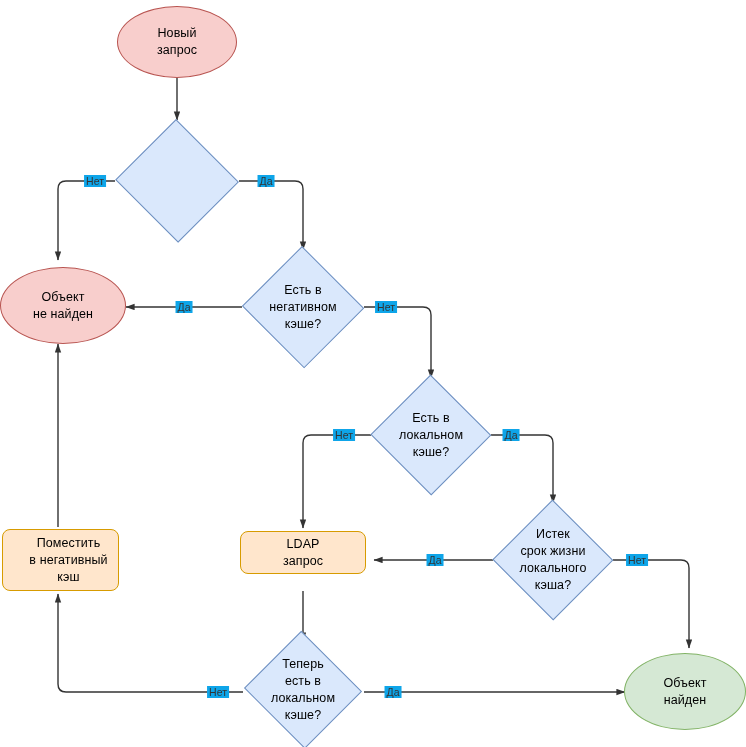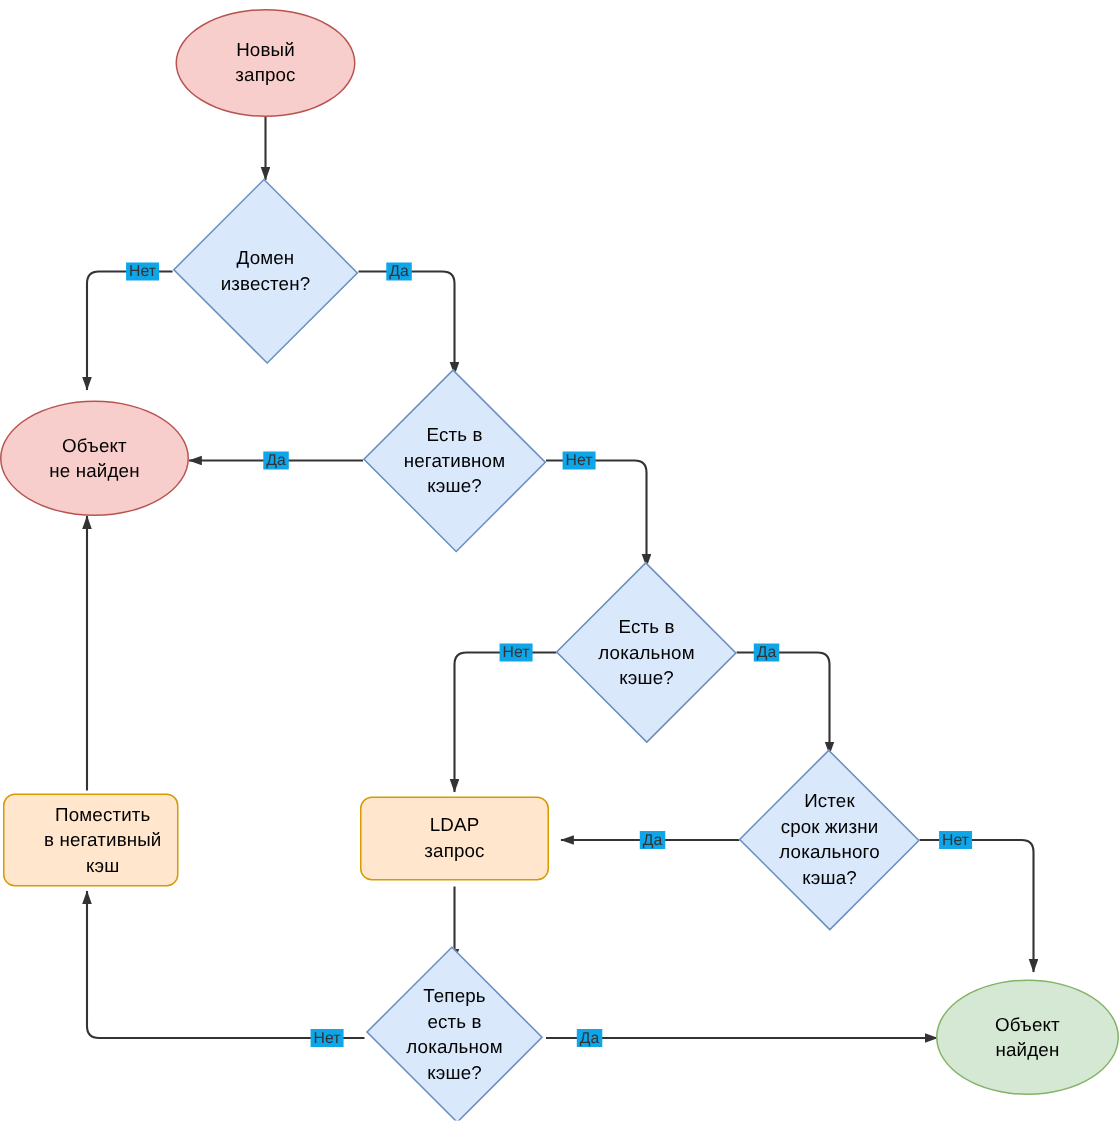--- a/index.html
+++ b/index.html
@@ -143,22 +143,20 @@
   <span class="edge-label" style="left:218px; top:692px;">Нет</span>
   <span class="edge-label" style="left:393px; top:692px;">Да</span>
 
   <div class="node ellipse start" style="left:117px; top:6px; width:120px; height:72px;">
     <span class="lbl">Новый
 запрос</span>
   </div>
 
   <div class="node diamond" style="left:114px; top:120px; width:126px; height:122px;">
     <span class="shape"></span>
-    <span class="lbl">Домен
-известен?</span>
   </div>
 
   <div class="node ellipse fail" style="left:0px; top:267px; width:126px; height:77px;">
     <span class="lbl">Объект
 не найден</span>
   </div>
 
   <div class="node diamond" style="left:241px; top:247px; width:124px; height:120px;">
     <span class="shape"></span>
     <span class="lbl">Есть в
@@ -174,21 +172,21 @@
   </div>
 
   <div class="node diamond" style="left:492px; top:500px; width:122px; height:120px;">
     <span class="shape"></span>
     <span class="lbl">Истек
 срок жизни
 локального
 кэша?</span>
   </div>
 
-  <div class="node process" style="left:240px; top:531px; width:126px; height:56px;">
+  <div class="node process" style="left:240px; top:531px; width:126px; height:43px;">
     <span class="lbl">LDAP
 запрос</span>
   </div>
 
   <div class="node process" style="left:2px; top:529px; width:117px; height:62px;padding-left:16px;">
     <span class="lbl">Поместить
 в негативный
 кэш</span>
   </div>
 

